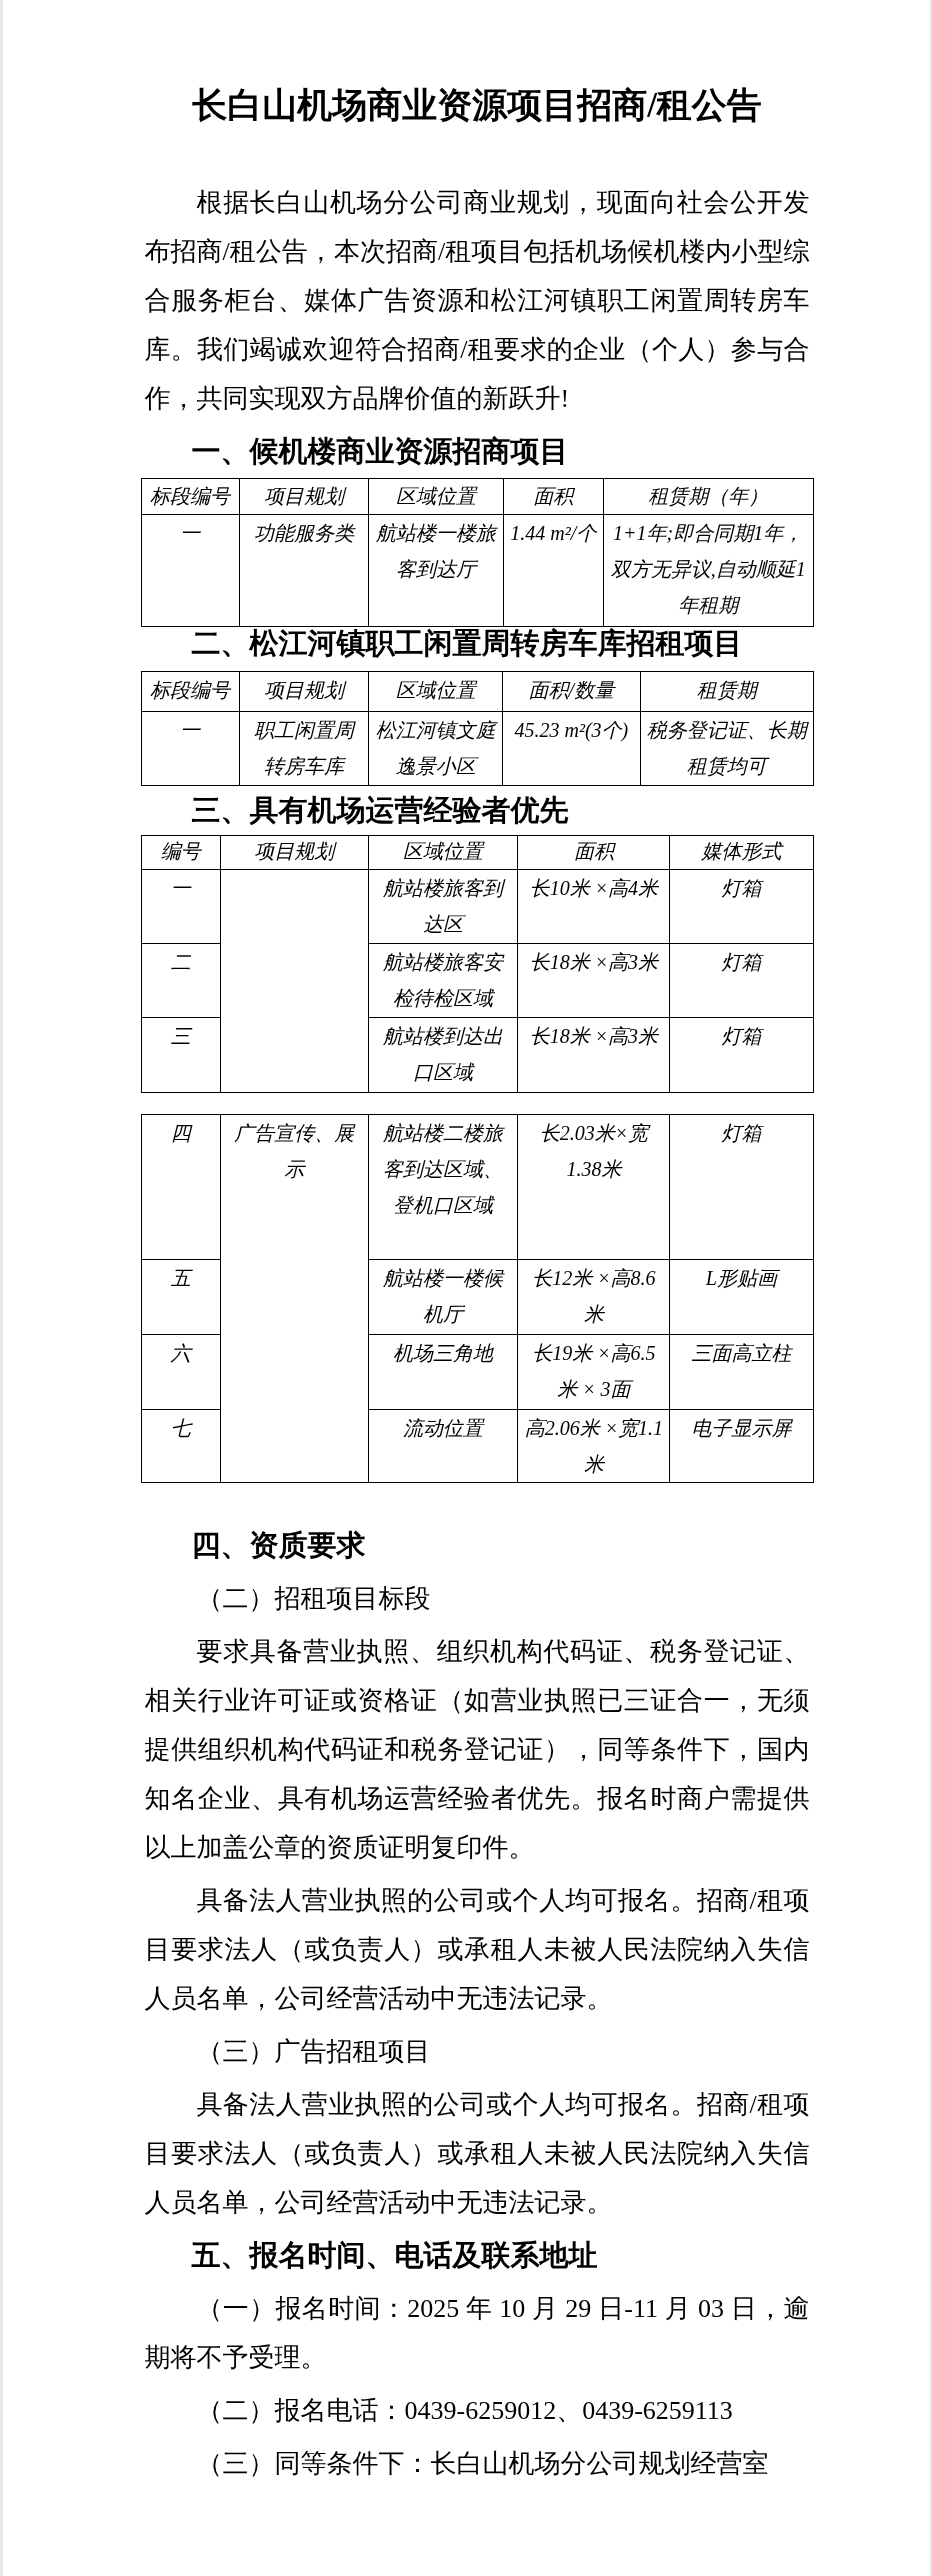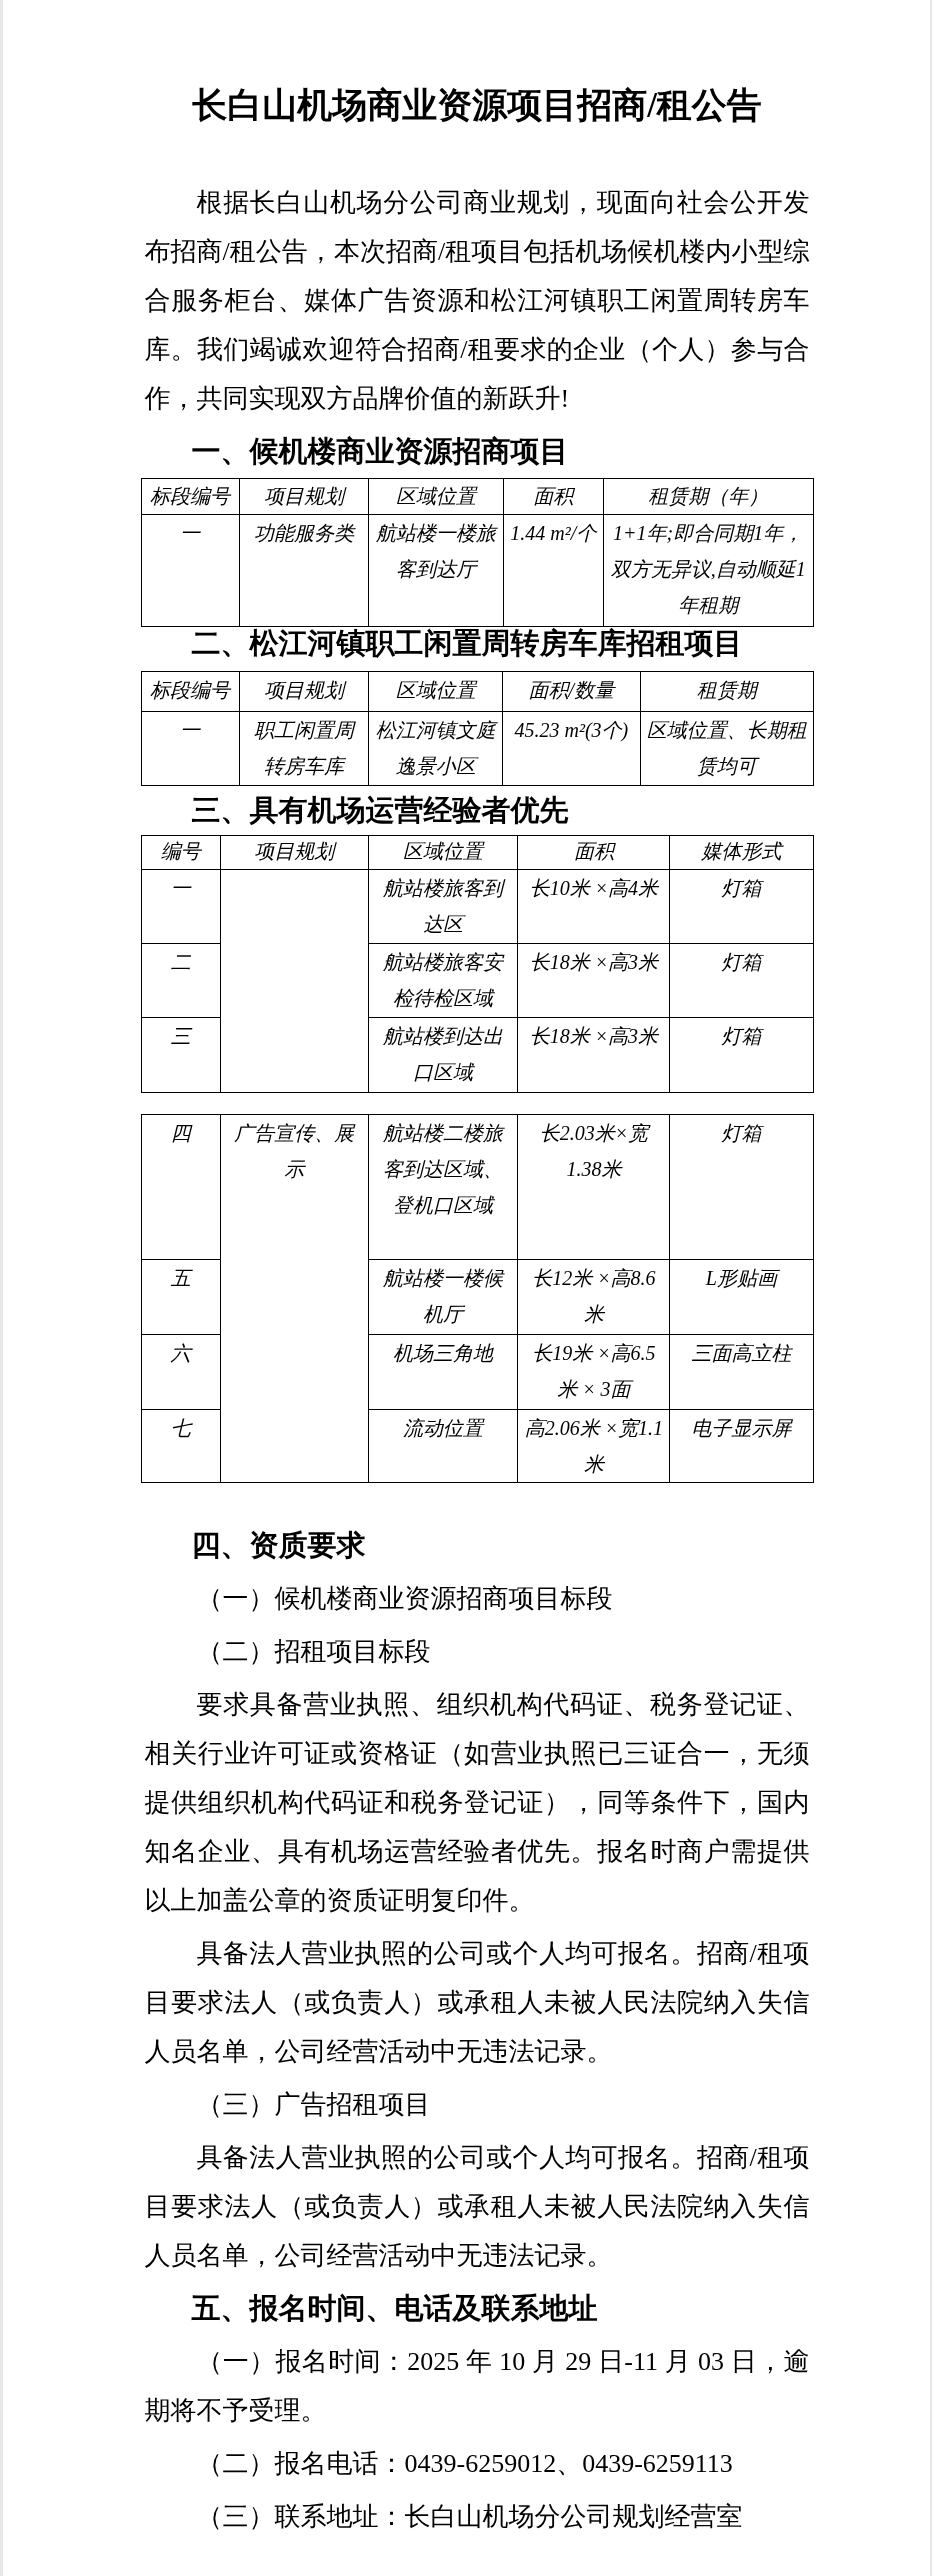--- a/index.html
+++ b/index.html
@@ -121,21 +121,21 @@
         <th>项目规划</th>
         <th>区域位置</th>
         <th>面积/数量</th>
         <th>租赁期</th>
       </tr>
       <tr style="height:74px">
         <td>一</td>
         <td>职工闲置周转房车库</td>
         <td>松江河镇文庭逸景小区</td>
         <td>45.23 m²(3个)</td>
-        <td>区域位置、长期租赁均可</td>
+        <td>税务登记证、长期租赁均可</td>
       </tr>
     </tbody>
   </table>
 
   <h2 class="sec-heading" id="heading3">三、具有机场运营经验者优先</h2>
 
   <table class="doc-table" id="table3a">
     <colgroup>
       <col style="width:11.8%">
         <col style="width:22.0%">
@@ -206,26 +206,25 @@
       <tr style="height:72px">
         <td>七</td>
         <td>流动位置</td>
         <td>高2.06米 ×宽1.1米</td>
         <td>电子显示屏</td>
       </tr>
     </tbody>
   </table>
 
   <h2 class="sec-heading" id="heading4">四、资质要求</h2>
-  <p class="para">（一）候机楼商业资源招商项目标段</p>
   <p class="para">（二）招租项目标段</p>
   <p class="para">要求具备营业执照、组织机构代码证、税务登记证、相关行业许可证或资格证（如营业执照已三证合一，无须提供组织机构代码证和税务登记证），同等条件下，国内知名企业、具有机场运营经验者优先。报名时商户需提供以上加盖公章的资质证明复印件。</p>
   <p class="para">具备法人营业执照的公司或个人均可报名。招商/租项目要求法人（或负责人）或承租人未被人民法院纳入失信人员名单，公司经营活动中无违法记录。</p>
   <p class="para">（三）广告招租项目</p>
   <p class="para">具备法人营业执照的公司或个人均可报名。招商/租项目要求法人（或负责人）或承租人未被人民法院纳入失信人员名单，公司经营活动中无违法记录。</p>
 
   <h2 class="sec-heading" id="heading5">五、报名时间、电话及联系地址</h2>
   <p class="para">（一）报名时间：2025 年 10 月 29 日-11 月 03 日，逾期将不予受理。</p>
   <p class="para">（二）报名电话：0439-6259012、0439-6259113</p>
-  <p class="para">（三）联系地址：长白山机场分公司规划经营室</p>
+  <p class="para">（三）同等条件下：长白山机场分公司规划经营室</p>
 
 </div>
 
 
 </body></html>

